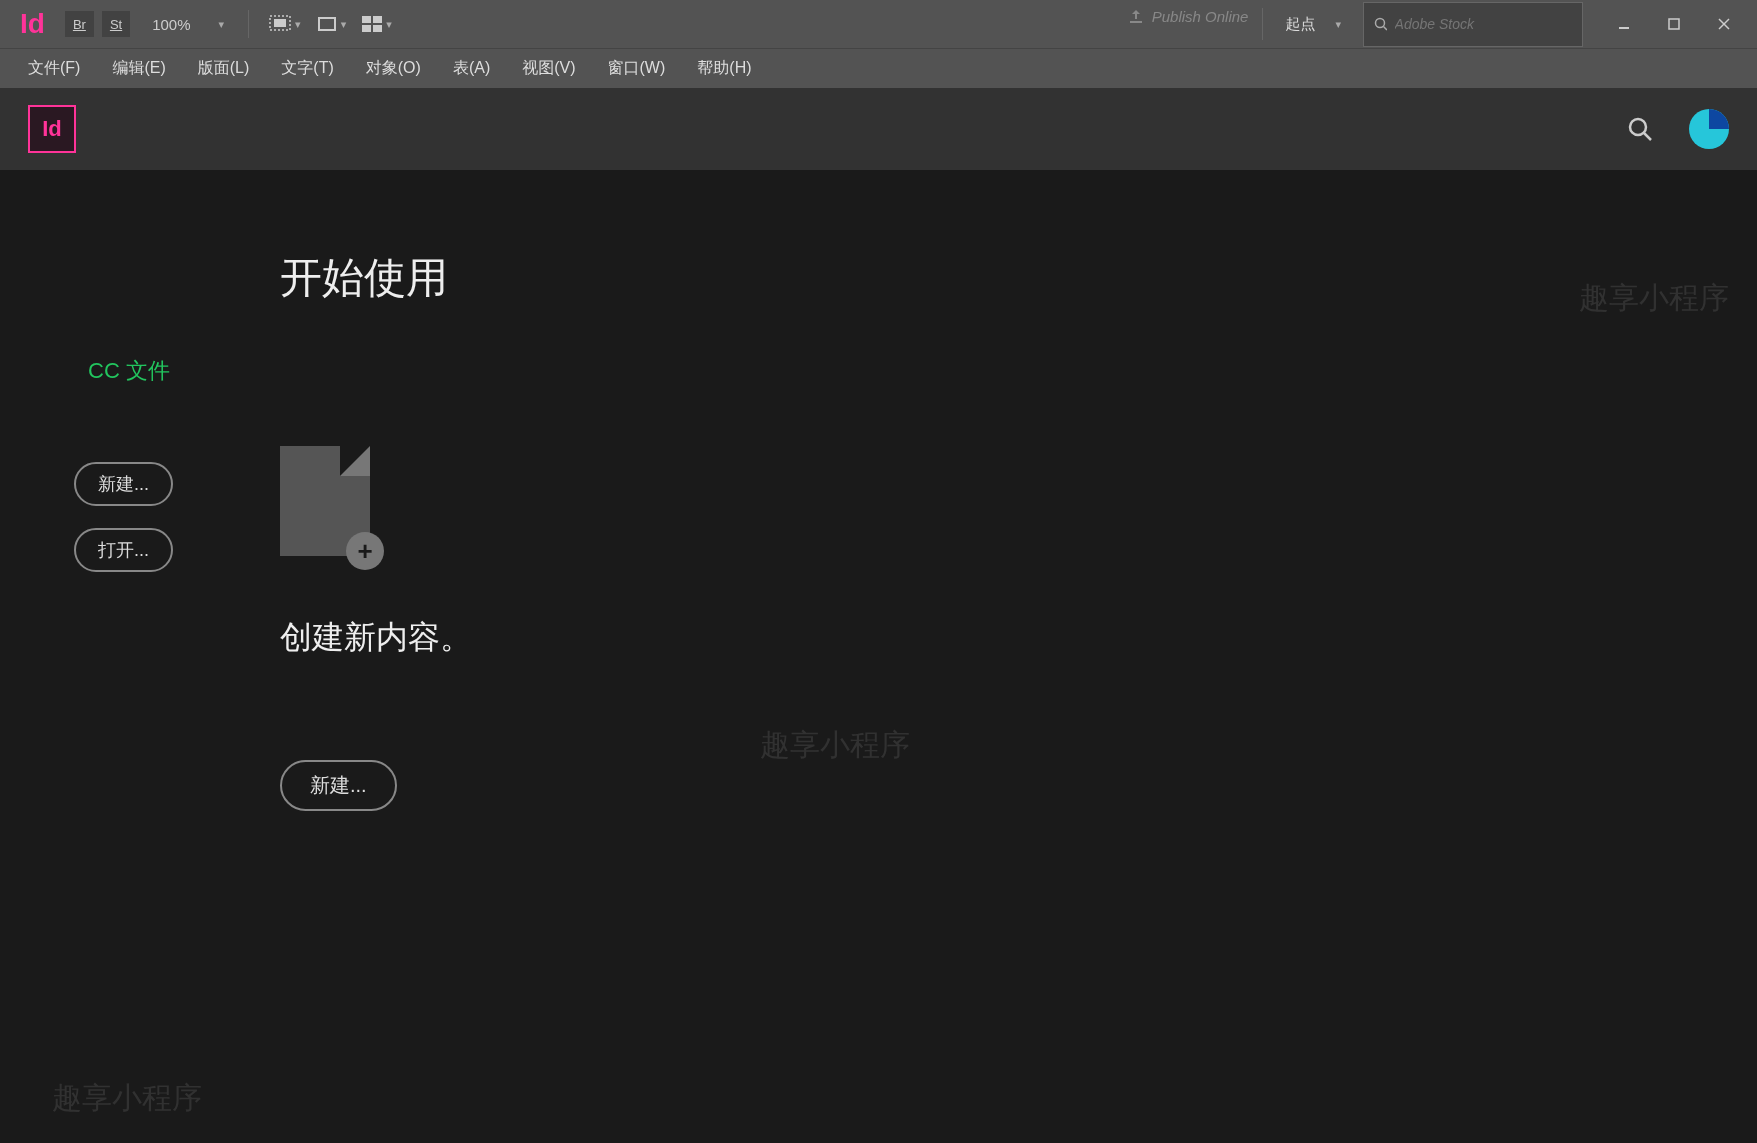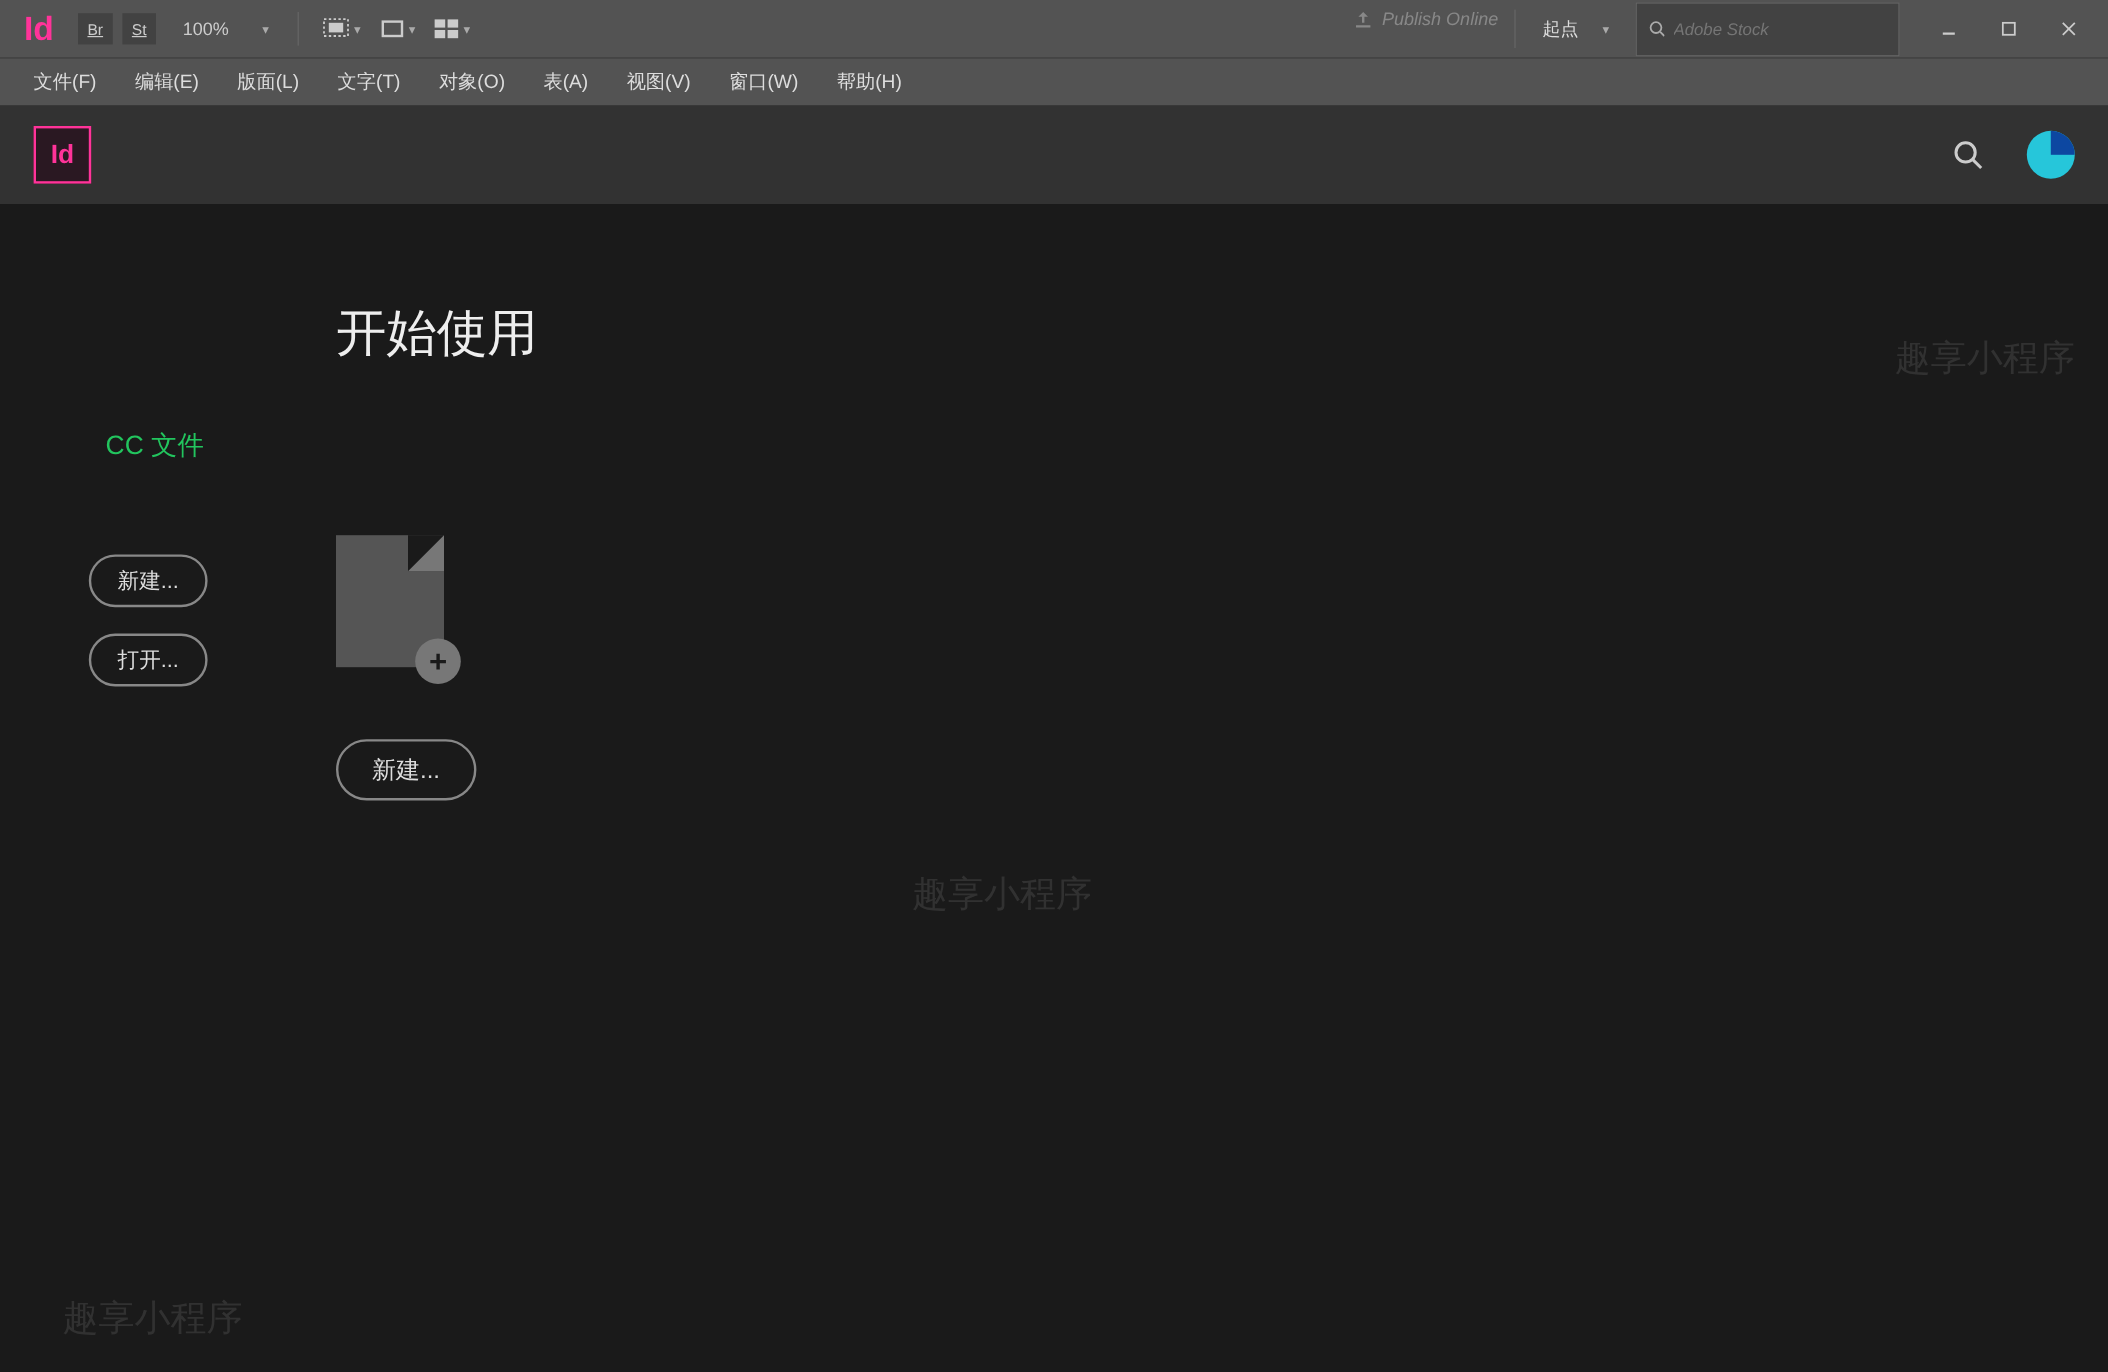--- a/index.html
+++ b/index.html
@@ -175,15 +175,16 @@
     <button class="pill-btn">新建...</button>
     <button class="pill-btn">打开...</button>
   </div>
 
   <div class="center">
     <div class="start-title">开始使用</div>
     <div class="doc-icon-wrap">
       <div class="doc-icon"></div>
       <div class="plus-badge">+</div>
     </div>
+    <div class="create-text">创建新内容。</div>
     <button class="center-new-btn">新建...</button>
   </div>
 </div>
 
 </body></html>

